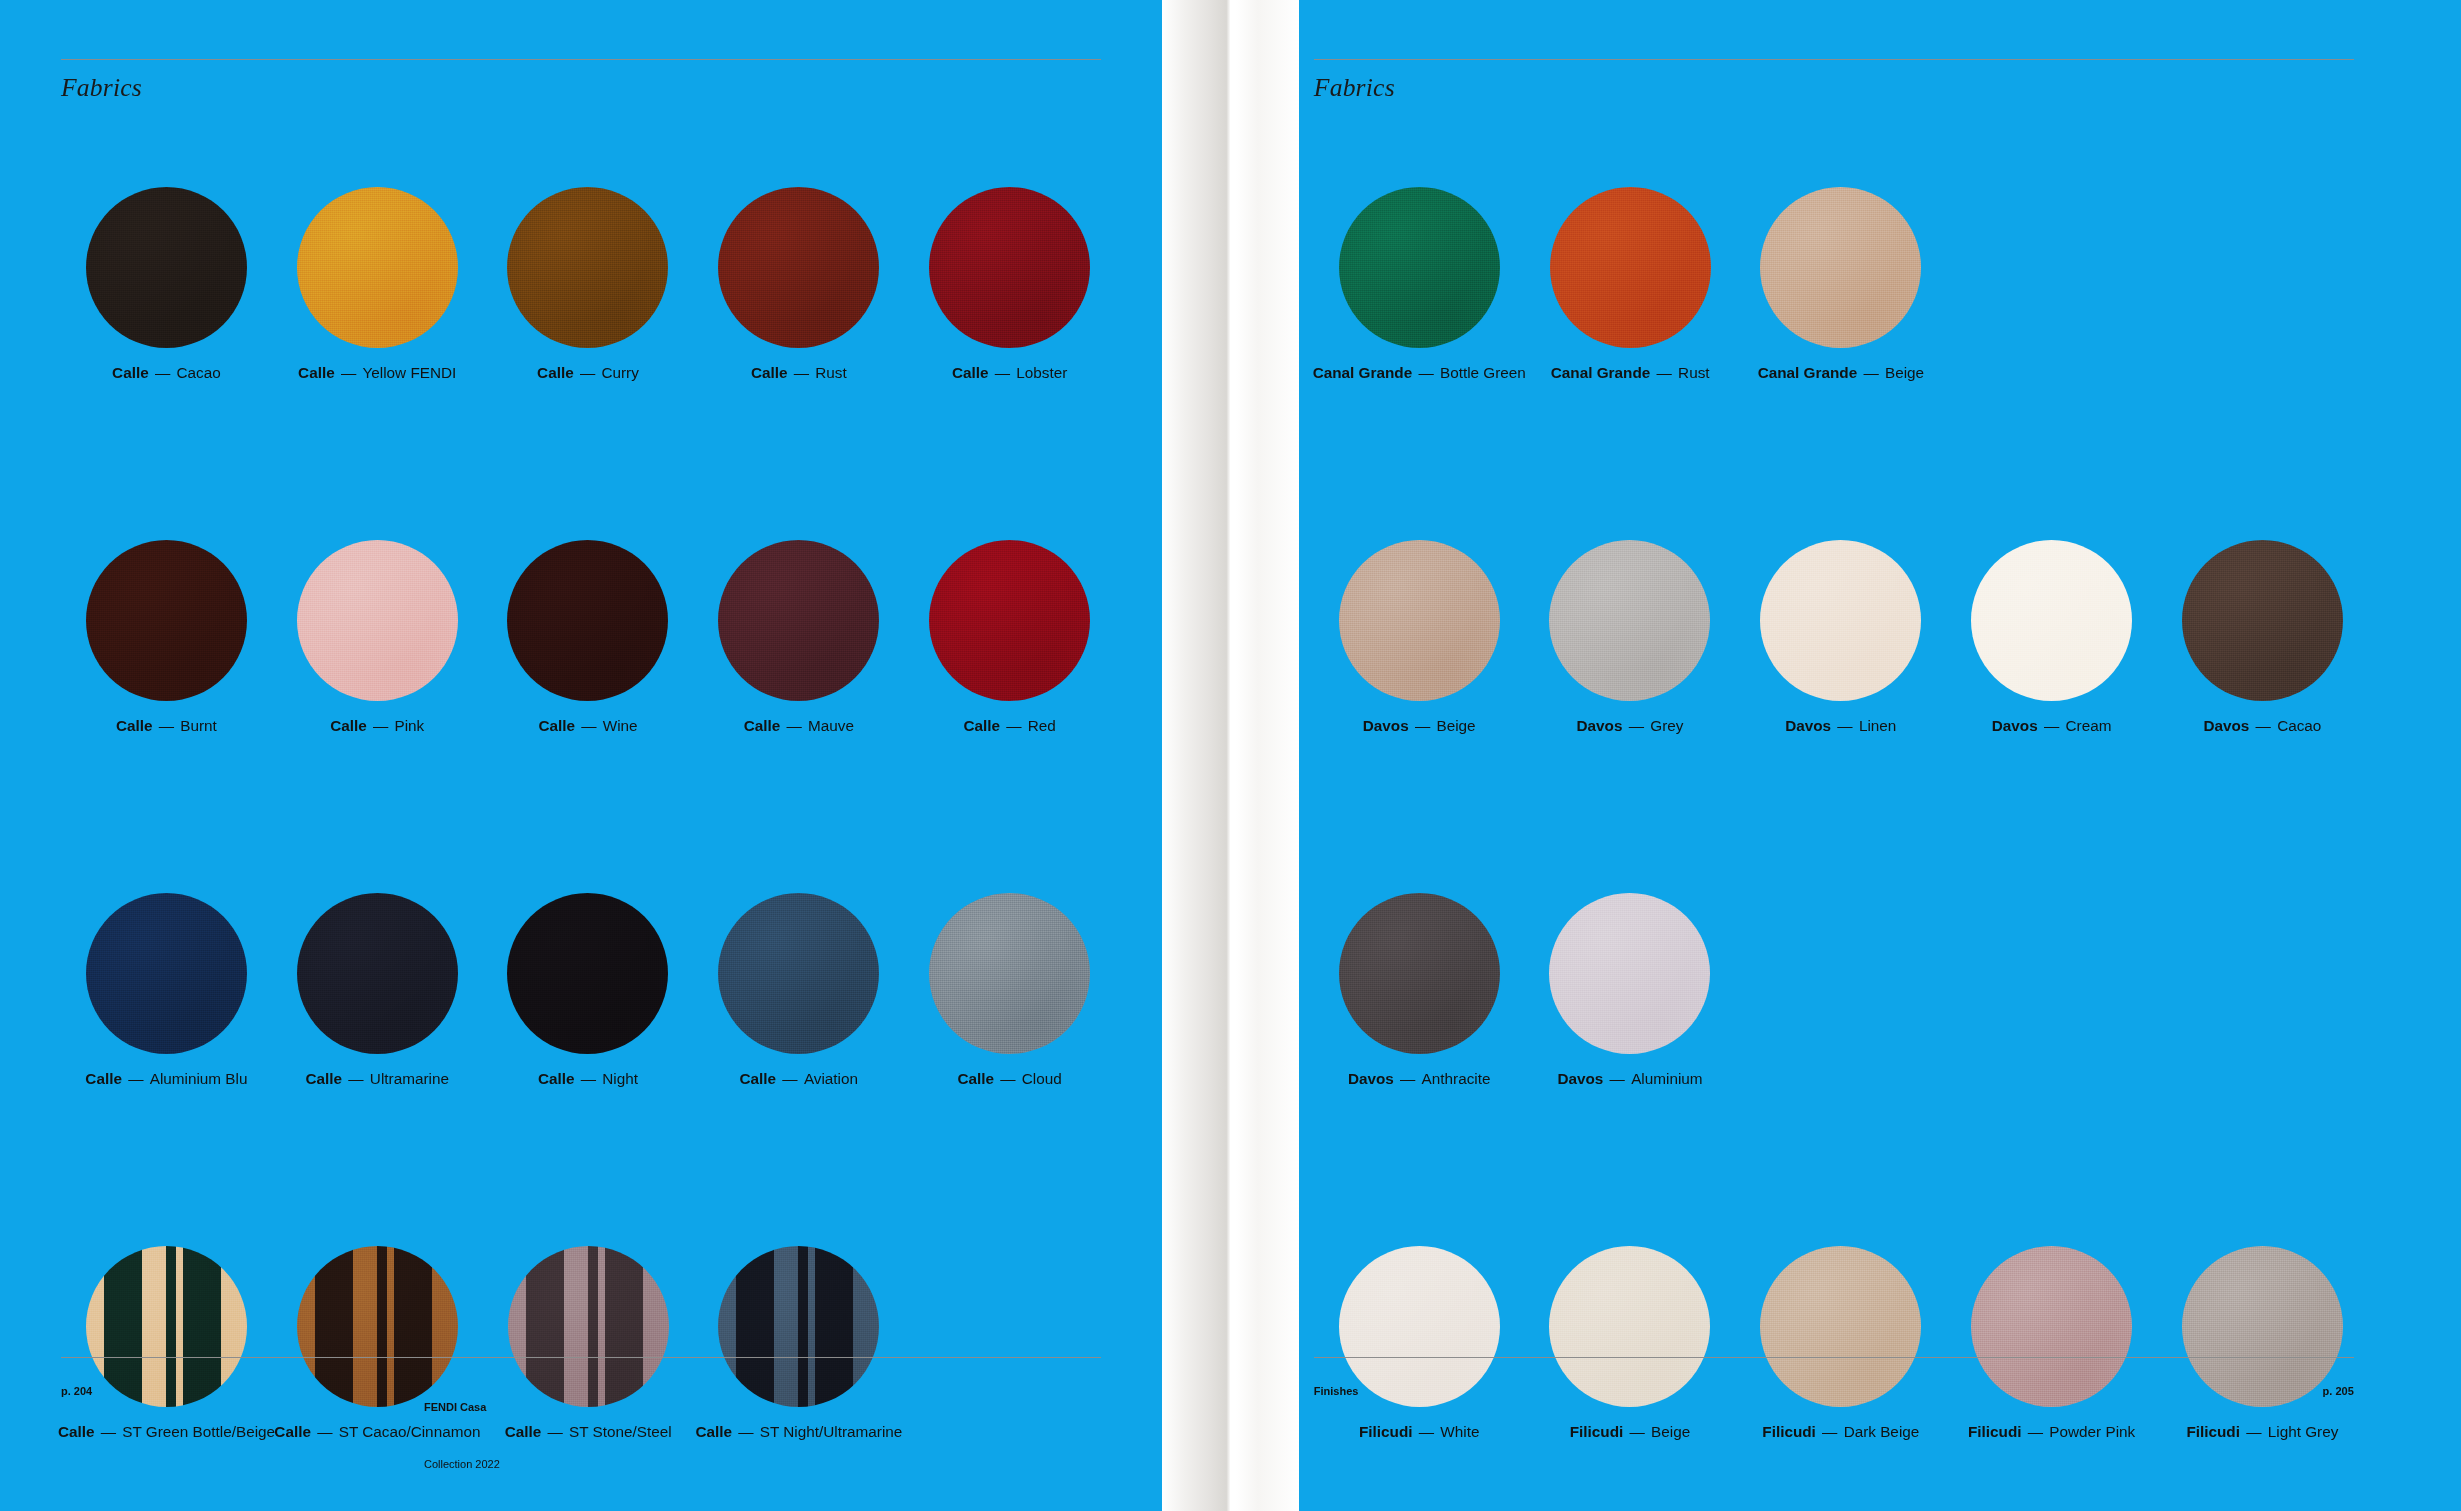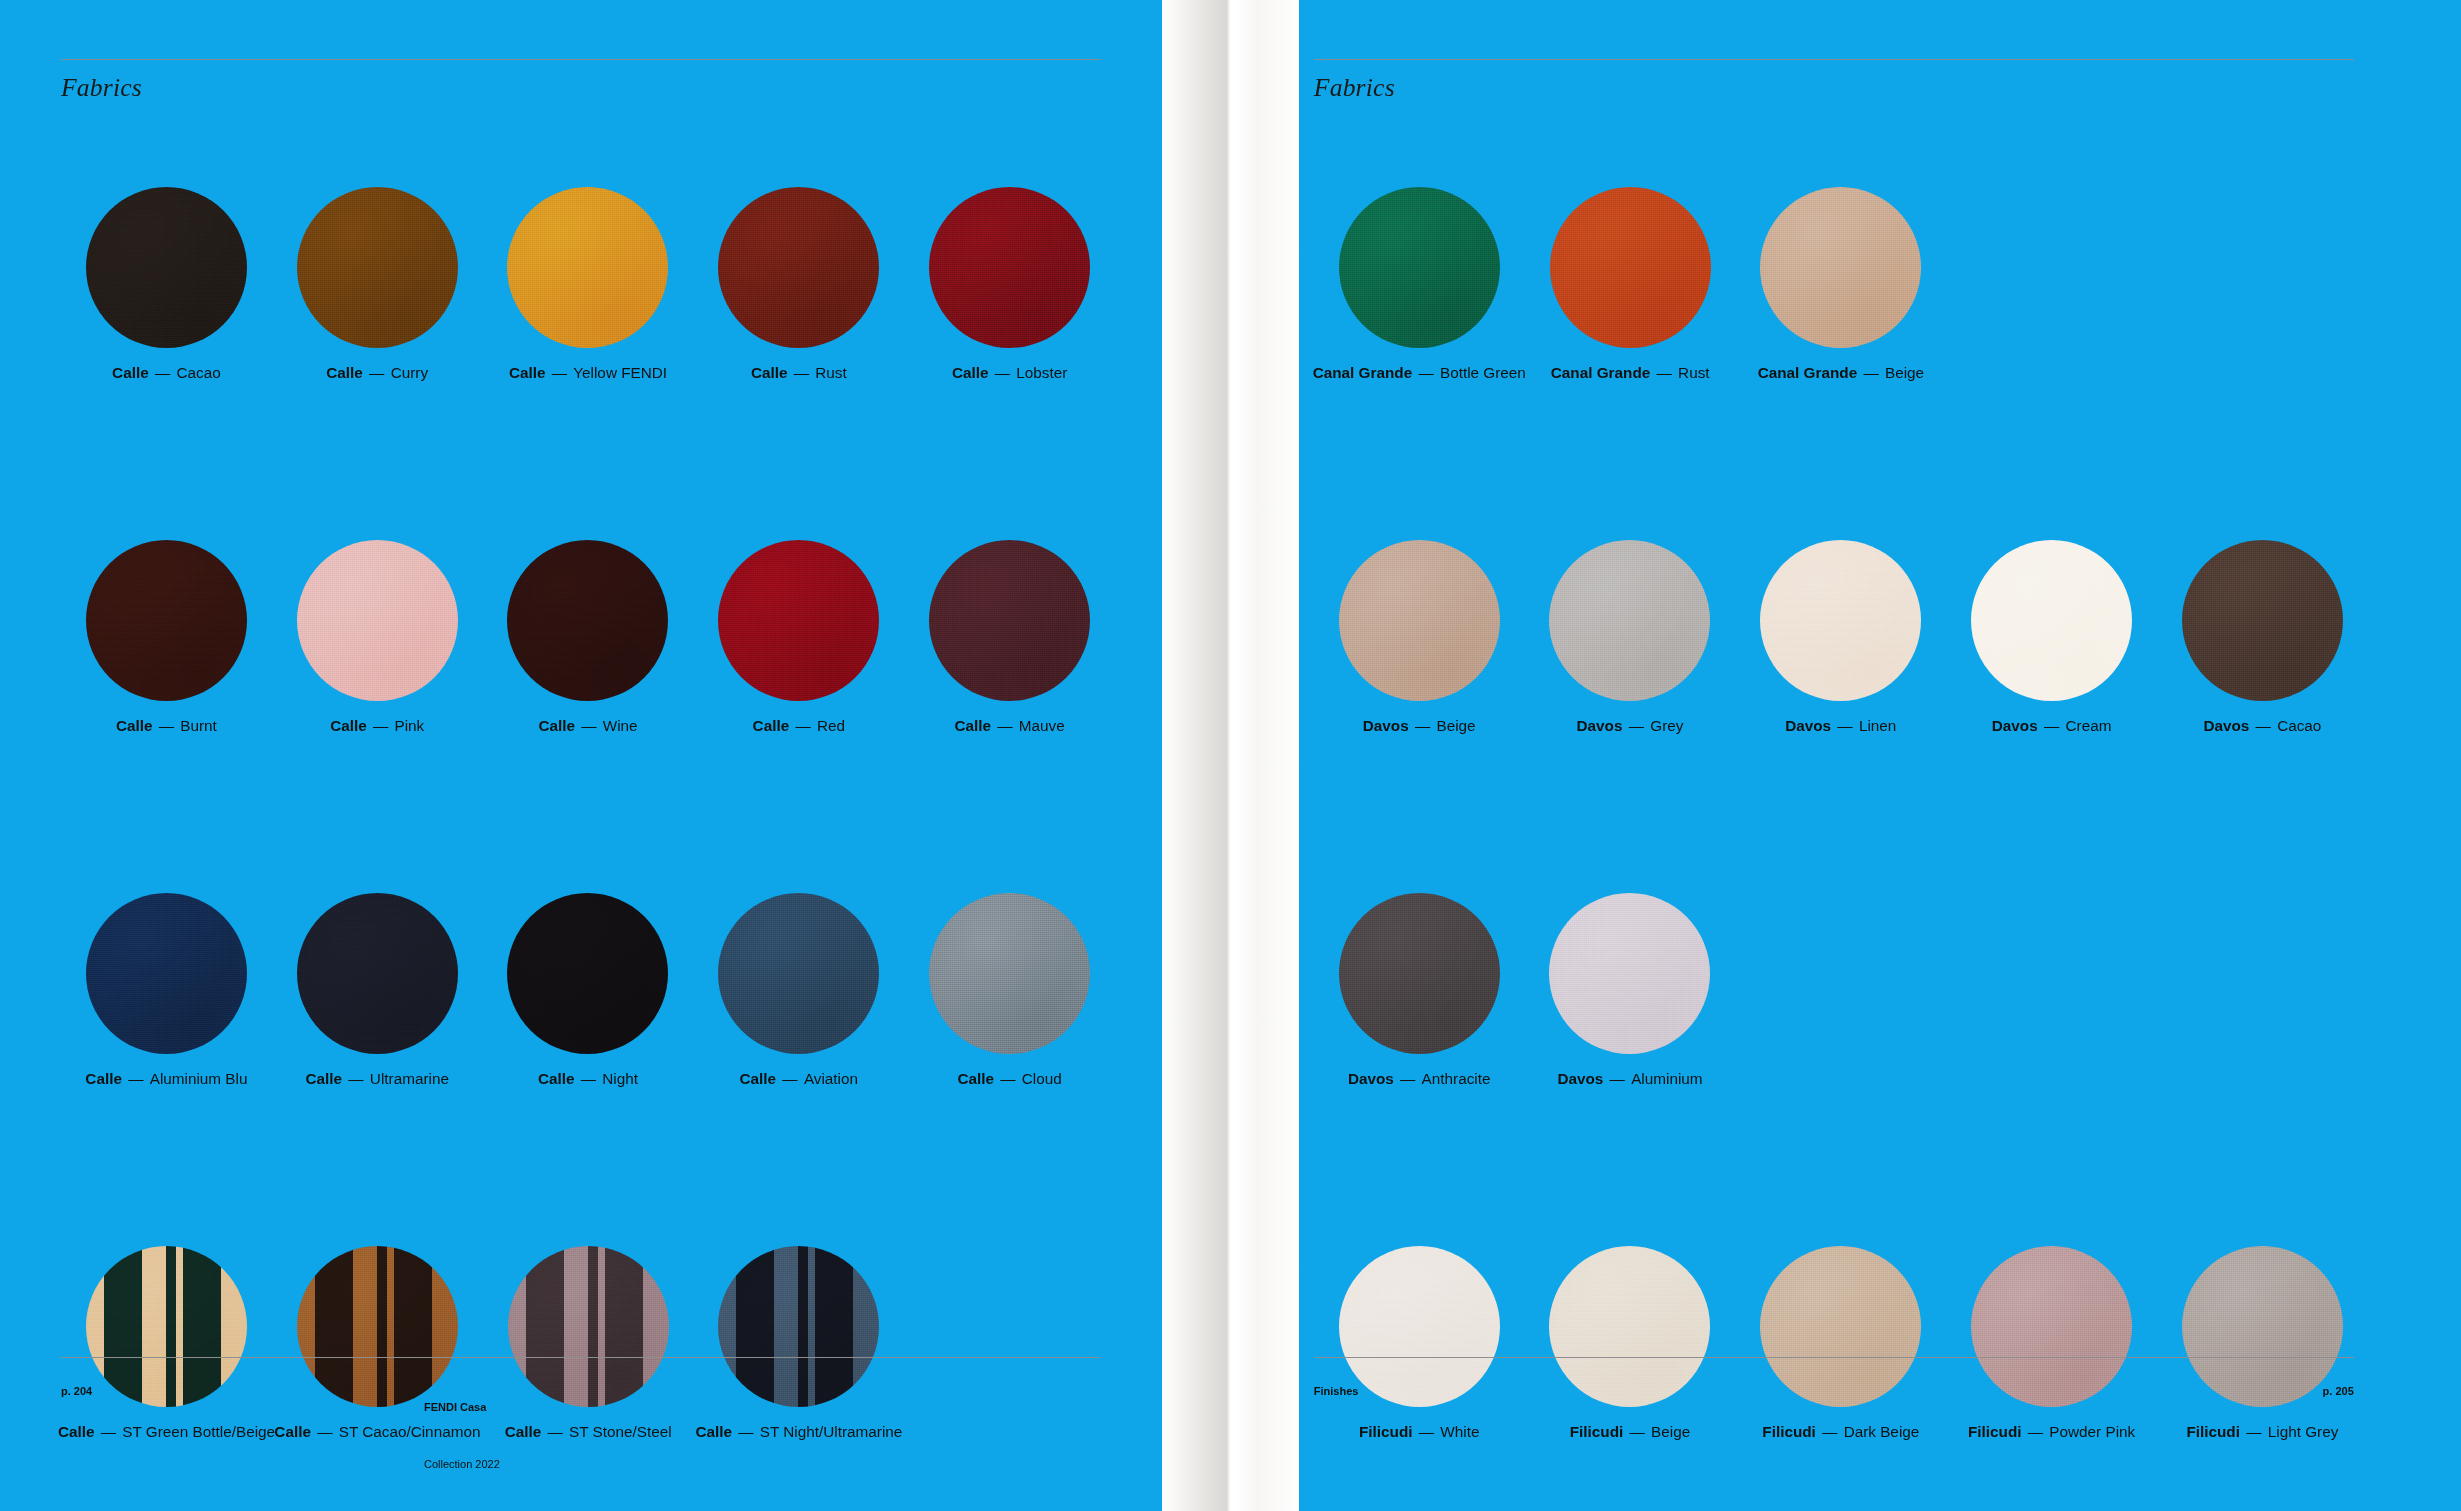--- a/index.html
+++ b/index.html
@@ -174,28 +174,28 @@
       <div class="head-title">Fabrics</div>
     </div>
 
     <div class="swatch-grid" id="left-grid">
         <div class="swatch-row">
           <div class="swatch-cell">
             <div class="swatch-disc" style="background: rgb(35, 28, 24);"></div>
             <div class="swatch-label"><span class="fam">Calle</span><span class="dash"> — </span><span class="col">Cacao</span></div>
           </div>
           <div class="swatch-cell">
+            <div class="swatch-disc" style="background: rgb(217, 148, 35);"></div>
+            <div class="swatch-label"><span class="fam">Calle</span><span class="dash"> — </span><span class="col">Yellow FENDI</span></div>
+          </div>
+          <div class="swatch-cell">
             <div class="swatch-disc" style="background: rgb(109, 64, 15);"></div>
             <div class="swatch-label"><span class="fam">Calle</span><span class="dash"> — </span><span class="col">Curry</span></div>
           </div>
           <div class="swatch-cell">
-            <div class="swatch-disc" style="background: rgb(217, 148, 35);"></div>
-            <div class="swatch-label"><span class="fam">Calle</span><span class="dash"> — </span><span class="col">Yellow FENDI</span></div>
-          </div>
-          <div class="swatch-cell">
             <div class="swatch-disc" style="background: rgb(109, 31, 21);"></div>
             <div class="swatch-label"><span class="fam">Calle</span><span class="dash"> — </span><span class="col">Rust</span></div>
           </div>
           <div class="swatch-cell">
             <div class="swatch-disc" style="background: rgb(125, 15, 24);"></div>
             <div class="swatch-label"><span class="fam">Calle</span><span class="dash"> — </span><span class="col">Lobster</span></div>
           </div>
         </div>
         <div class="swatch-row">
           <div class="swatch-cell">
@@ -204,26 +204,26 @@
           </div>
           <div class="swatch-cell">
             <div class="swatch-disc" style="background: rgb(230, 185, 182);"></div>
             <div class="swatch-label"><span class="fam">Calle</span><span class="dash"> — </span><span class="col">Pink</span></div>
           </div>
           <div class="swatch-cell">
             <div class="swatch-disc" style="background: rgb(44, 17, 15);"></div>
             <div class="swatch-label"><span class="fam">Calle</span><span class="dash"> — </span><span class="col">Wine</span></div>
           </div>
           <div class="swatch-cell">
+            <div class="swatch-disc" style="background: rgb(75, 33, 40);"></div>
+            <div class="swatch-label"><span class="fam">Calle</span><span class="dash"> — </span><span class="col">Mauve</span></div>
+          </div>
+          <div class="swatch-cell">
             <div class="swatch-disc" style="background: rgb(142, 11, 24);"></div>
             <div class="swatch-label"><span class="fam">Calle</span><span class="dash"> — </span><span class="col">Red</span></div>
-          </div>
-          <div class="swatch-cell">
-            <div class="swatch-disc" style="background: rgb(75, 33, 40);"></div>
-            <div class="swatch-label"><span class="fam">Calle</span><span class="dash"> — </span><span class="col">Mauve</span></div>
           </div>
         </div>
         <div class="swatch-row">
           <div class="swatch-cell">
             <div class="swatch-disc" style="background: rgb(19, 42, 79);"></div>
             <div class="swatch-label"><span class="fam">Calle</span><span class="dash"> — </span><span class="col">Aluminium Blu</span></div>
           </div>
           <div class="swatch-cell">
             <div class="swatch-disc" style="background: rgb(26, 28, 40);"></div>
             <div class="swatch-label"><span class="fam">Calle</span><span class="dash"> — </span><span class="col">Ultramarine</span></div>

